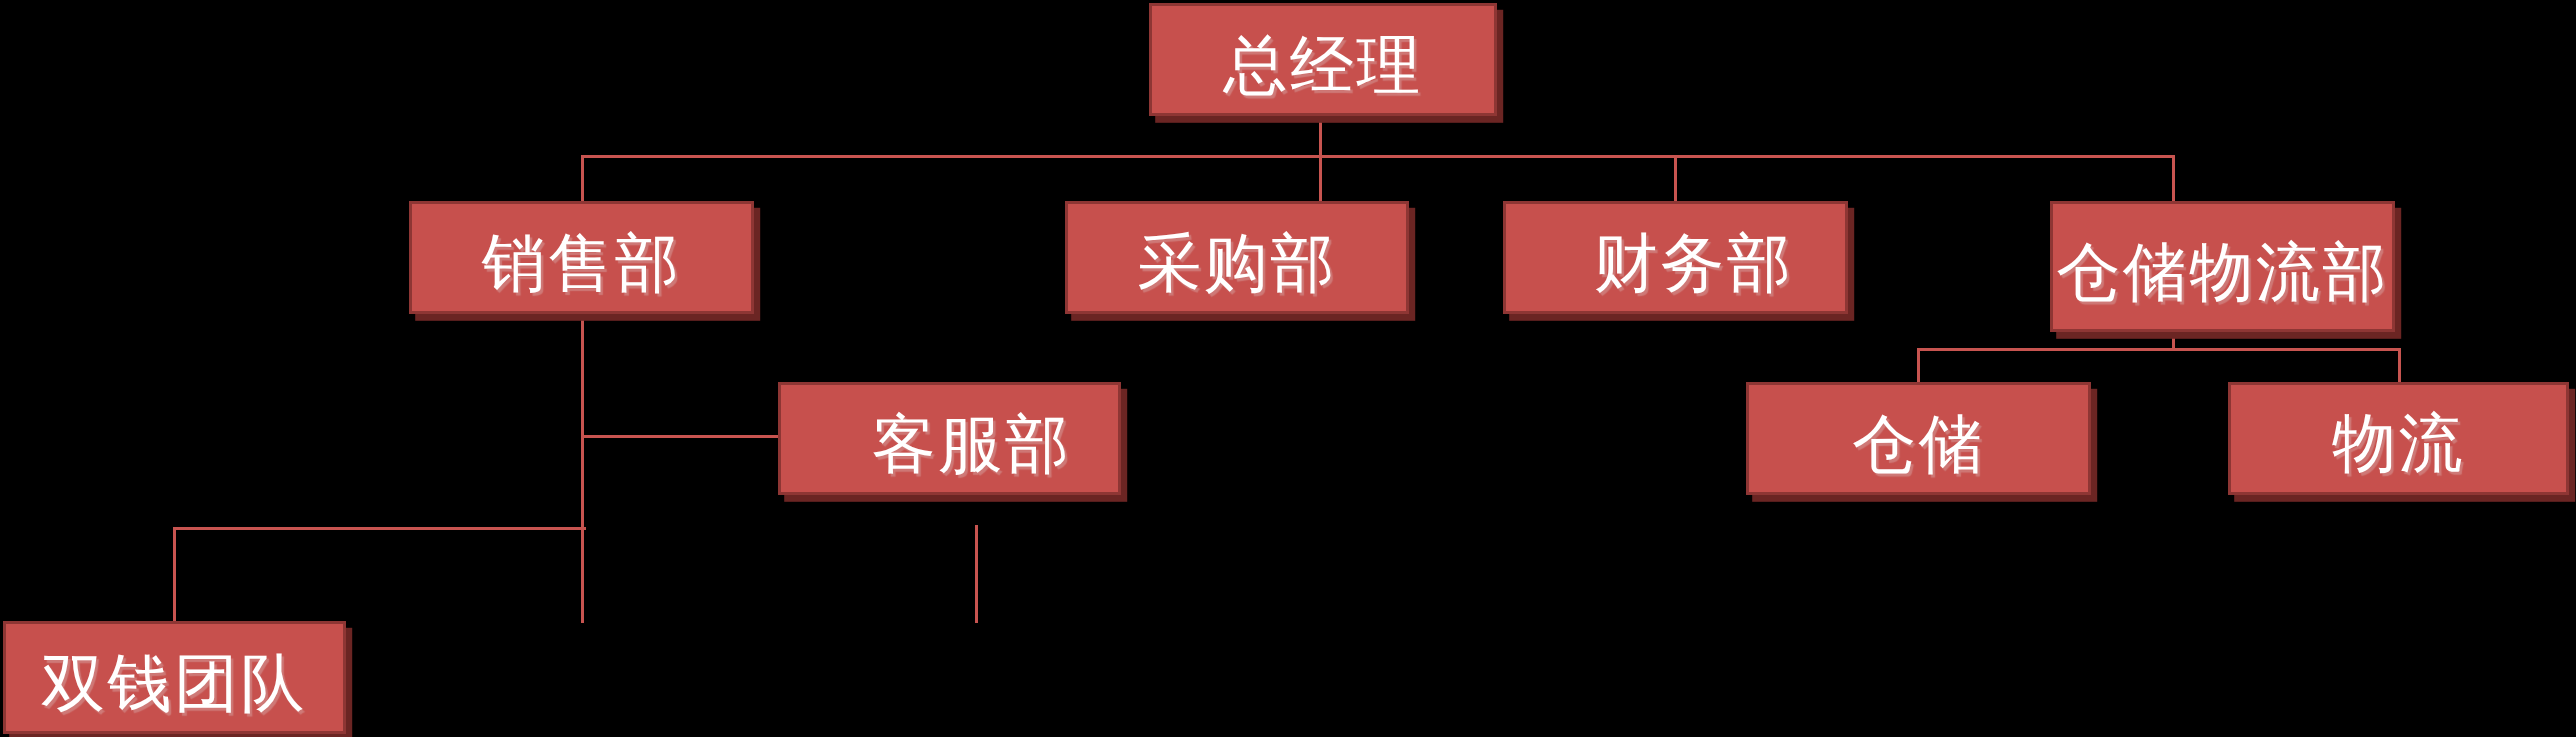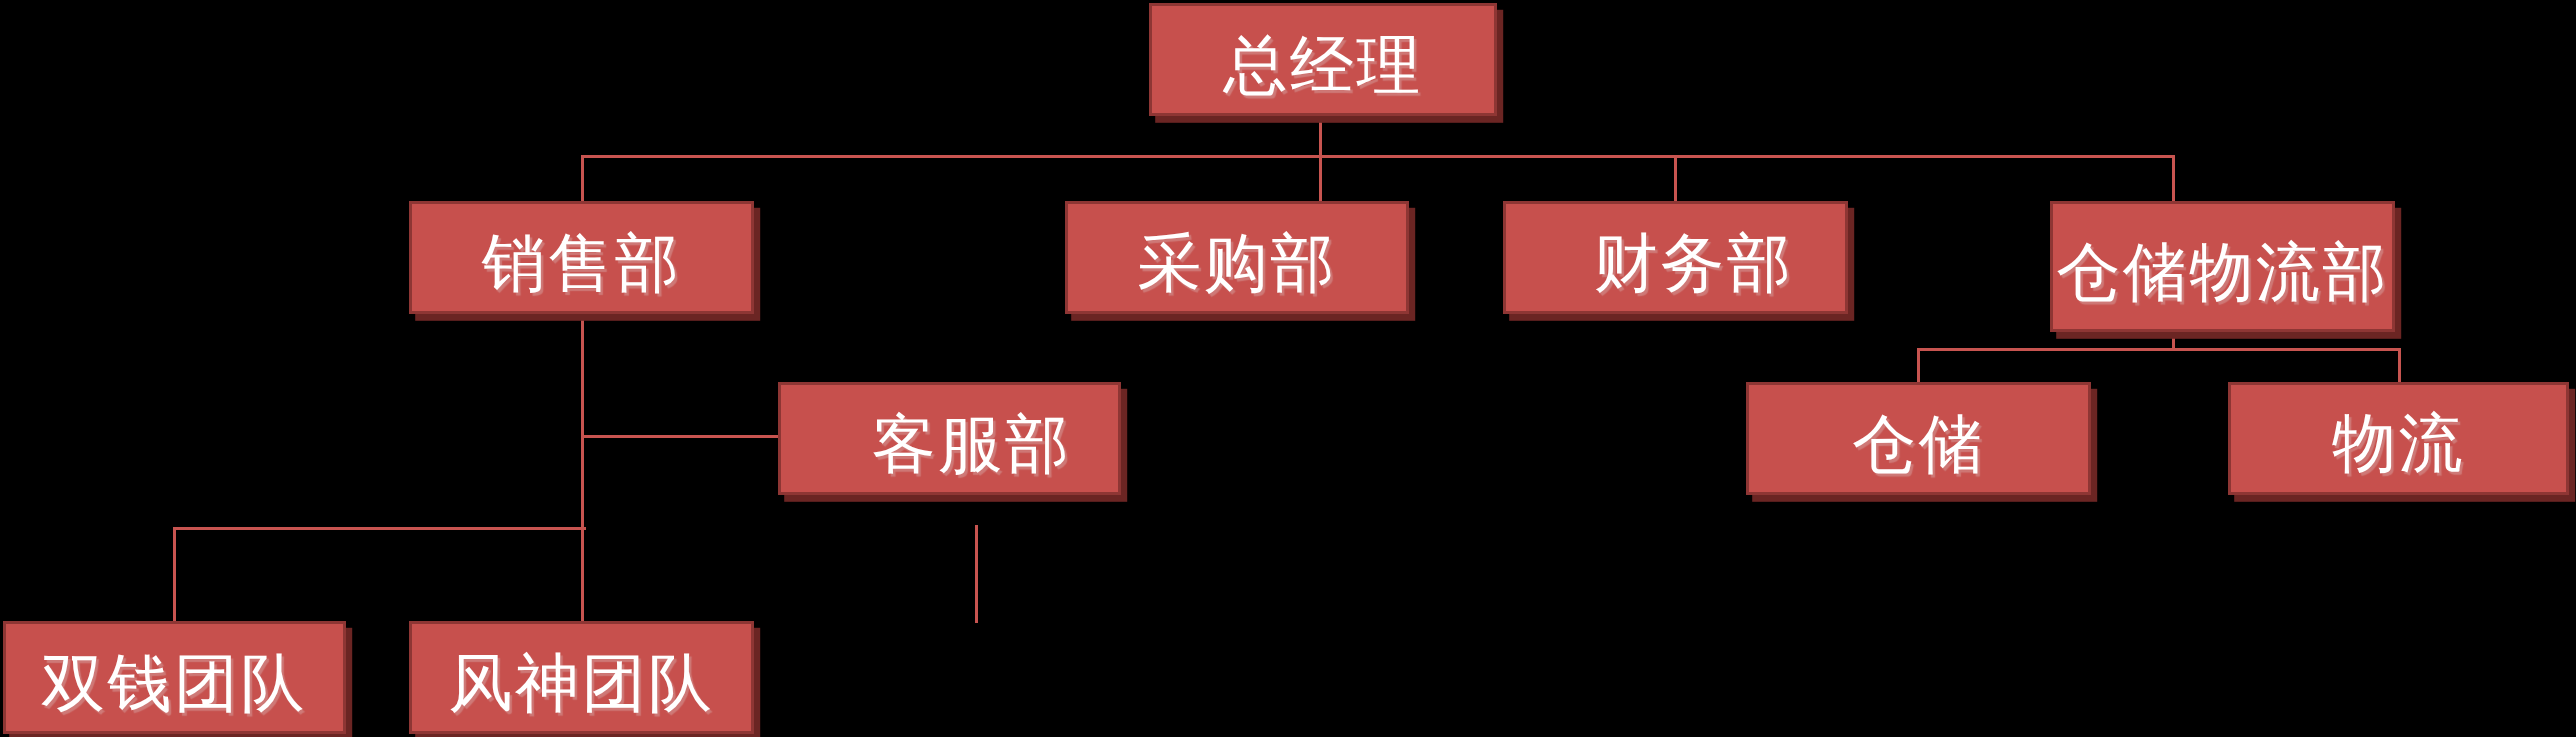--- a/index.html
+++ b/index.html
@@ -86,18 +86,15 @@
   <div class="node" style="left:1746px; top:382px; width:345px; height:113px;">
     <span class="label">仓储</span>
   </div>
   <div class="node" style="left:2228px; top:382px; width:341px; height:113px;font-family:Liberation Serif, serif;">
     <span class="label">物流</span>
   </div>
 
   <div class="node" style="left:2.5px; top:621px; width:343px; height:113px;">
     <span class="label">双钱团队</span>
   </div>
-  <div class="node" style="left:409px; top:621px; width:345px; height:113px;">
-    <span class="label">风神团队</span>
-  </div>
 
 </div>
 
 
 </body></html>

